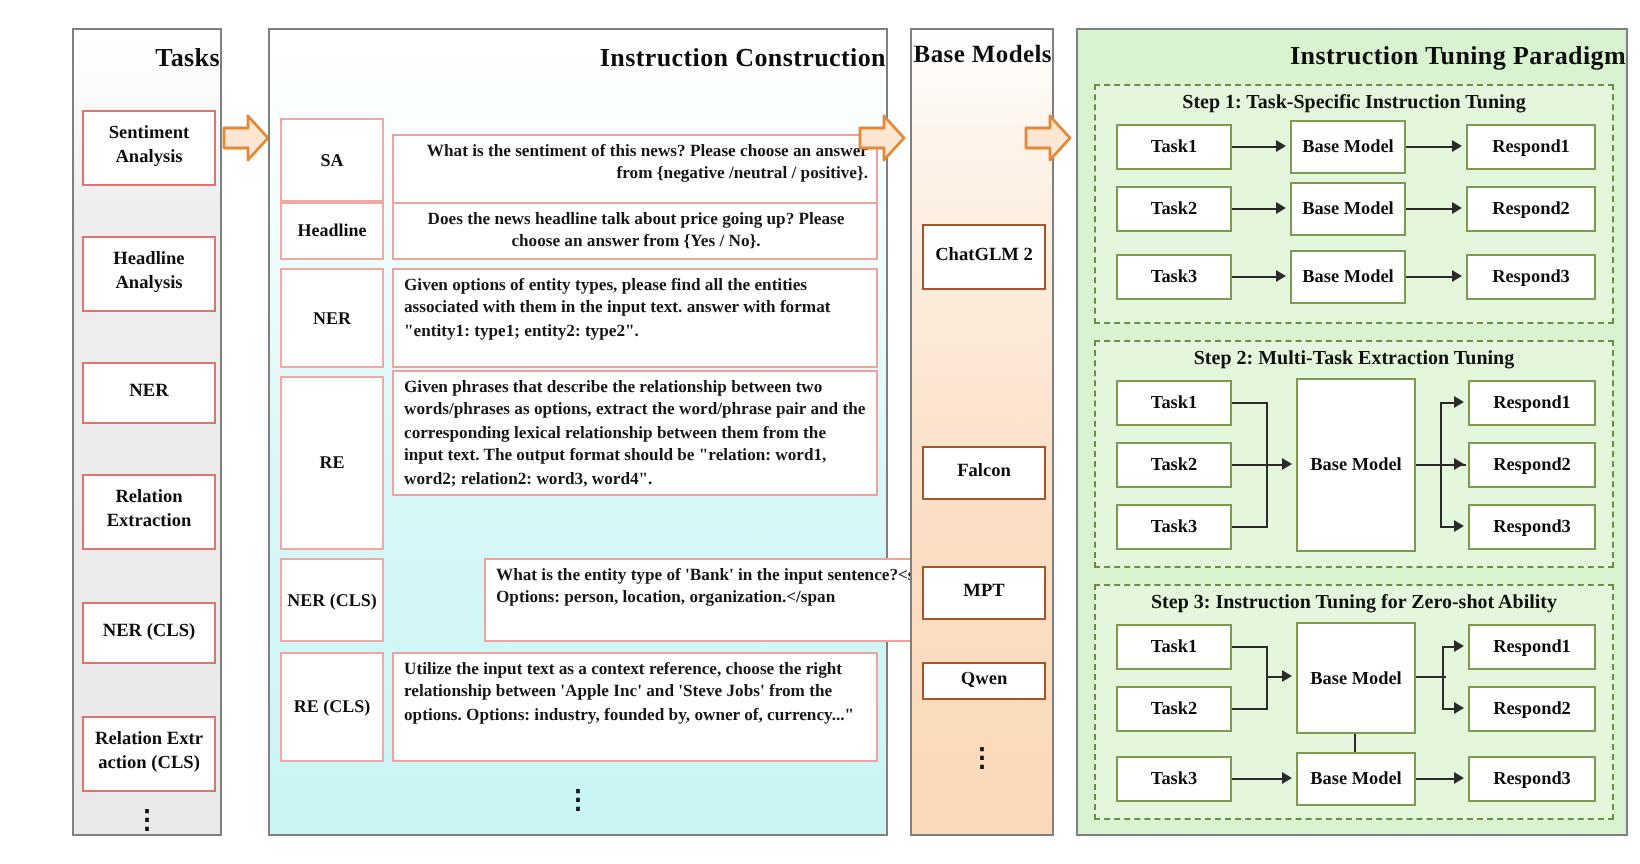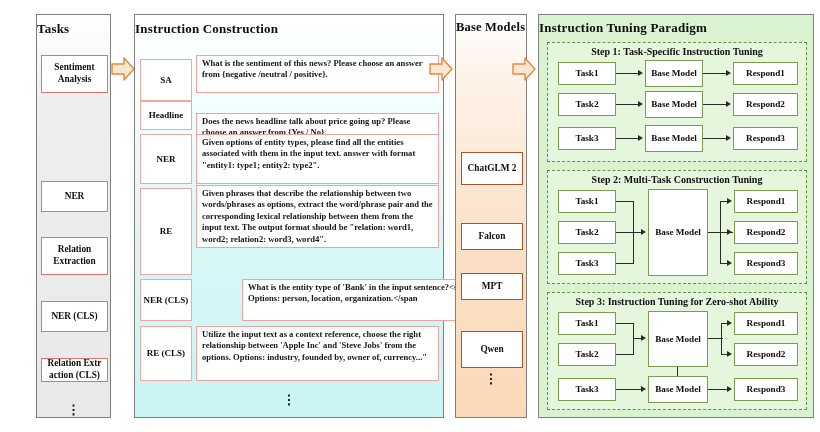--- a/index.html
+++ b/index.html
@@ -8,21 +8,21 @@
     background:#ffffff;
     font-family:"Liberation Serif", serif;
     overflow:hidden;
     position:relative;
   }
   .stage{position:absolute;left:0;top:0;width:820px;height:432px;}
 
   
   .panel{position:absolute;border:1.6px solid #7f7f7f;box-sizing:border-box;}
   .panel-title{
-    text-align:left;font-weight:bold;color:#0d0d0d;
+    text-align:right;font-weight:bold;color:#0d0d0d;
     letter-spacing:.2px;
   }
 
   
   #tasks-panel{
     left:36px;top:14px;width:75px;height:404px;
     background:linear-gradient(180deg,#ffffff 0%,#fcfcfc 6%,#eeeeee 22%,#e9e9e9 100%);
   }
   #tasks-panel .panel-title{font-size:13px;padding-top:6px;}
   .task-box{
@@ -116,42 +116,43 @@
 </style>
 </head>
 <body>
 
 <div class="stage">
 
   <div class="panel" id="tasks-panel">
     <div class="panel-title">Tasks</div>
 
     <div class="task-box" style="top:40px;height:38px;">Sentiment Analysis</div>
+    <div class="task-box" style="top:103px;height:38px;">Headline Analysis</div>
     <div class="task-box" style="top:166px;height:31px;">NER</div>
     <div class="task-box" style="top:222px;height:38px;">Relation Extraction</div>
     <div class="task-box" style="top:286px;height:31px;">NER (CLS)</div>
-    <div class="task-box" style="top:343px;height:24px;">Relation Extr action (CLS)</div>
+    <div class="task-box" style="top:343px;height:38px;">Relation Extr action (CLS)</div>
 
     <div class="vdots" style="top:392px;">⋮</div>
   </div>
 
   <div class="big-arrow" style="left:111px;top:56px;">
     <svg width="24" height="26" viewBox="0 0 24 26">
       <polygon points="1,8 13,8 13,2 23,13 13,24 13,18 1,18" fill="#fde6d2" stroke="#e08a3c" stroke-width="1.4" stroke-linejoin="round"></polygon>
     </svg>
   </div>
 
   <div class="panel" id="instr-panel">
     <div class="panel-title">Instruction Construction</div>
 
     <div class="tag-box" style="top:44px;height:42px;">SA</div>
-    <div class="instr-box" style="top:40px;height:38px;">What is the sentiment of this news? Please choose an answer from {negative /neutral / positive}.</div>
+    <div class="instr-box" style="top:52px;height:38px;text-align:right;">What is the sentiment of this news? Please choose an answer from {negative /neutral / positive}.</div>
 
     <div class="tag-box" style="top:86px;height:29px;">Headline</div>
-    <div class="instr-box" style="top:98px;height:29px;">Does the news headline talk about price going up? Please choose an answer from {Yes / No}.</div>
+    <div class="instr-box" style="top:86px;height:29px;text-align:center;">Does the news headline talk about price going up? Please choose an answer from {Yes / No}.</div>
 
     <div class="tag-box" style="top:119px;height:50px;">NER</div>
     <div class="instr-box" style="top:119px;height:50px;">Given options of entity types, please find all the entities associated with them in the input text. answer with format "entity1: type1; entity2: type2".</div>
 
     <div class="tag-box" style="top:173px;height:87px;">RE</div>
     <div class="instr-box" style="top:170px;height:63px;">Given phrases that describe the relationship between two words/phrases as options, extract the word/phrase pair and the corresponding lexical relationship between them from the input text. The output format should be "relation: word1, word2; relation2: word3, word4".</div>
 
     <div class="tag-box" style="top:264px;height:42px;">NER (CLS)</div>
     <div class="instr-box" style="top:264px;height:42px;margin-left:46px;">What is the entity type of 'Bank' in the input sentence?&lt;span Options: person, location, organization.&lt;/span</div>
 
@@ -163,24 +164,24 @@
 
   <div class="big-arrow" style="left:429px;top:56px;">
     <svg width="24" height="26" viewBox="0 0 24 26">
       <polygon points="1,8 13,8 13,2 23,13 13,24 13,18 1,18" fill="#fde6d2" stroke="#e08a3c" stroke-width="1.4" stroke-linejoin="round"></polygon>
     </svg>
   </div>
 
   <div class="panel" id="base-panel">
     <div class="panel-title">Base Models</div>
 
-    <div class="model-box" style="top:97px;height:33px;margin-top:40px;">ChatGLM 2</div>
+    <div class="model-box" style="top:97px;height:33px;">ChatGLM 2</div>
     <div class="model-box" style="top:208px;height:27px;">Falcon</div>
-    <div class="model-box" style="top:258px;height:27px;">MPT</div>
-    <div class="model-box" style="top:316px;height:37px;">Qwen</div>
+    <div class="model-box" style="top:268px;height:27px;">MPT</div>
+    <div class="model-box" style="top:316px;height:19px;">Qwen</div>
 
     <div class="vdots" style="top:361px;">⋮</div>
   </div>
 
   <div class="big-arrow" style="left:512px;top:56px;">
     <svg width="24" height="26" viewBox="0 0 24 26">
       <polygon points="1,8 13,8 13,2 23,13 13,24 13,18 1,18" fill="#fde6d2" stroke="#e08a3c" stroke-width="1.4" stroke-linejoin="round"></polygon>
     </svg>
   </div>
 
@@ -209,21 +210,21 @@
       <div class="gbox" style="left:10px;top:84px;width:58px;height:23px;">Task3</div>
       <div class="gbox" style="left:97px;top:82px;width:58px;height:27px;">Base Model</div>
       <div class="gbox" style="left:185px;top:84px;width:65px;height:23px;">Respond3</div>
       <div class="arrow-line" style="left:68px;top:95px;width:22px;height:1.4px;"></div>
       <div class="arrow-head" style="left:90px;top:92px;"></div>
       <div class="arrow-line" style="left:155px;top:95px;width:23px;height:1.4px;"></div>
       <div class="arrow-head" style="left:178px;top:92px;"></div>
     </div>
 
     <div class="step-box" style="top:155px;height:114px;">
-      <div class="step-title" style="top:3px;">Step 2: Multi-Task Construction Tuning</div>
+      <div class="step-title" style="top:3px;">Step 2: Multi-Task Extraction Tuning</div>
 
       <div class="gbox" style="left:10px;top:19px;width:58px;height:23px;">Task1</div>
       <div class="gbox" style="left:10px;top:50px;width:58px;height:23px;">Task2</div>
       <div class="gbox" style="left:10px;top:81px;width:58px;height:23px;">Task3</div>
 
       <div class="gbox" style="left:100px;top:18px;width:60px;height:87px;">Base Model</div>
 
       <div class="gbox" style="left:186px;top:19px;width:64px;height:23px;">Respond1</div>
       <div class="gbox" style="left:186px;top:50px;width:64px;height:23px;">Respond2</div>
       <div class="gbox" style="left:186px;top:81px;width:64px;height:23px;">Respond3</div>

